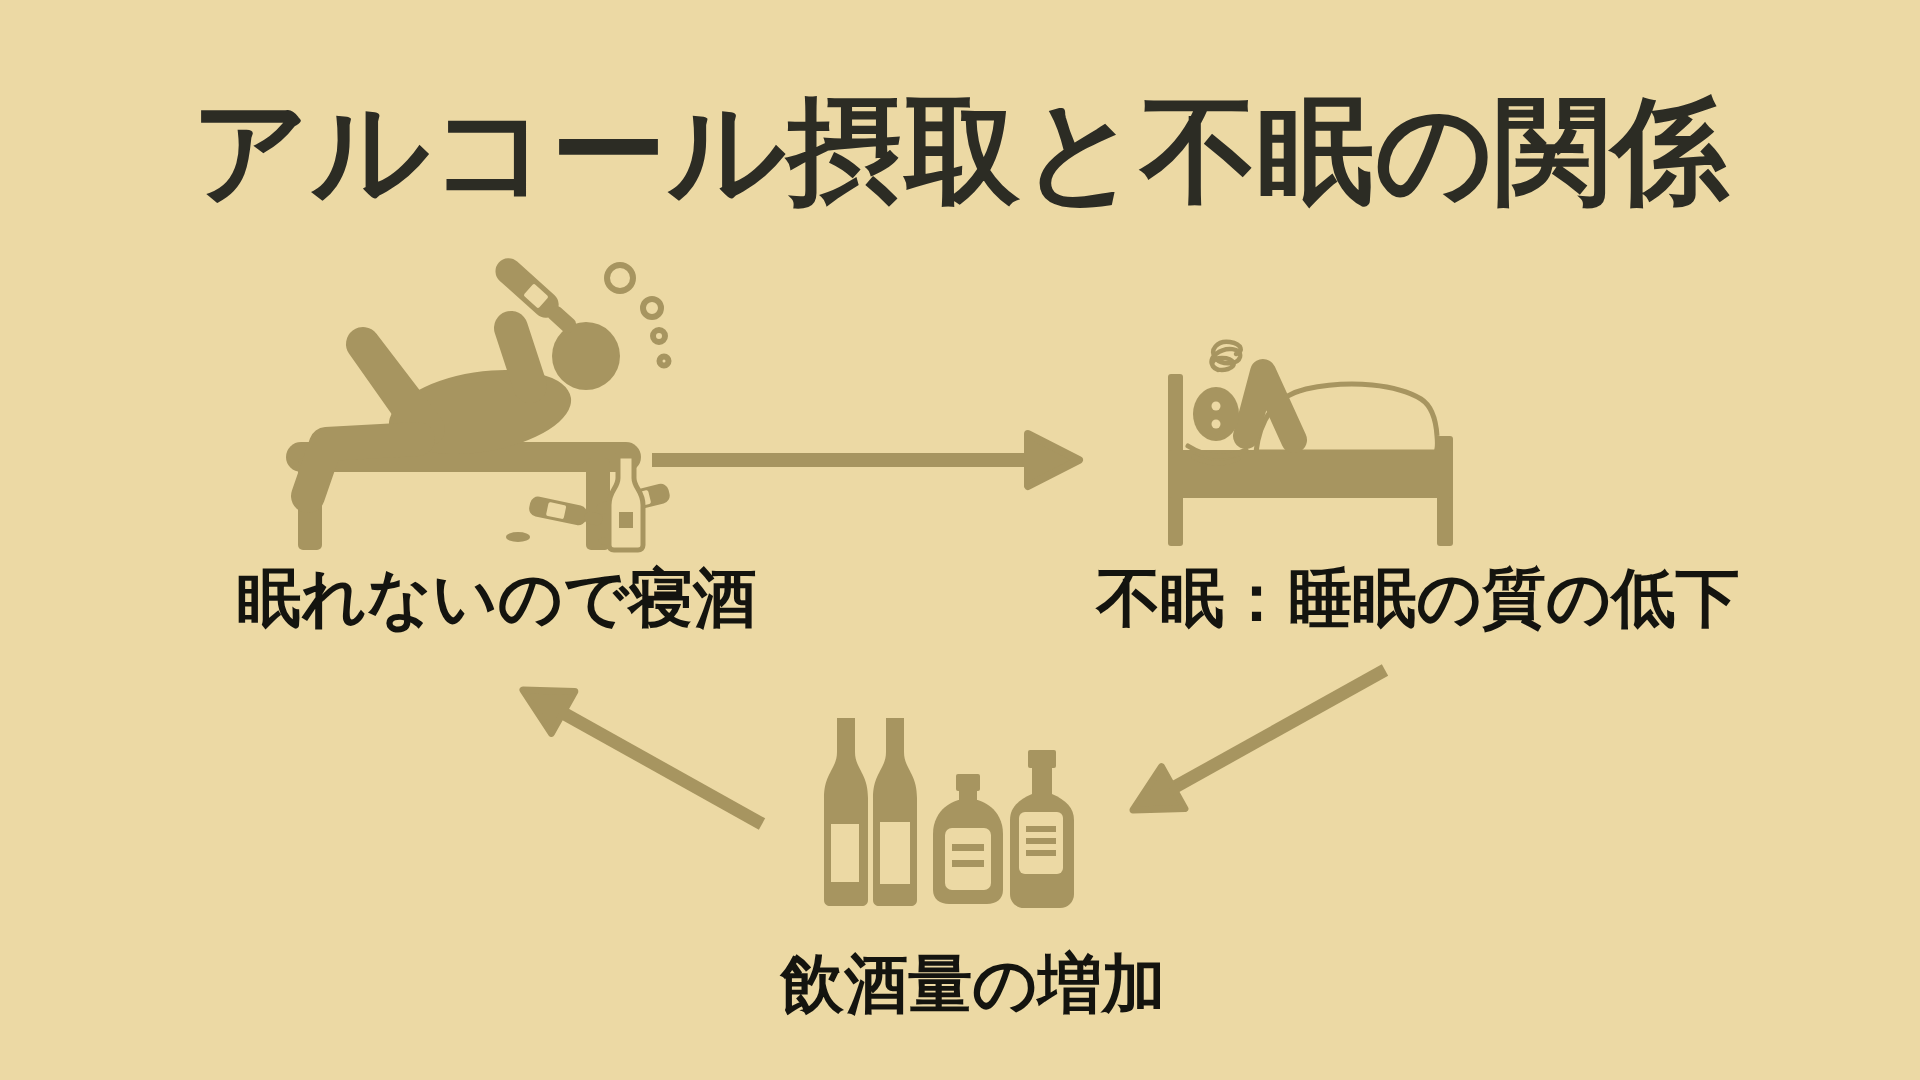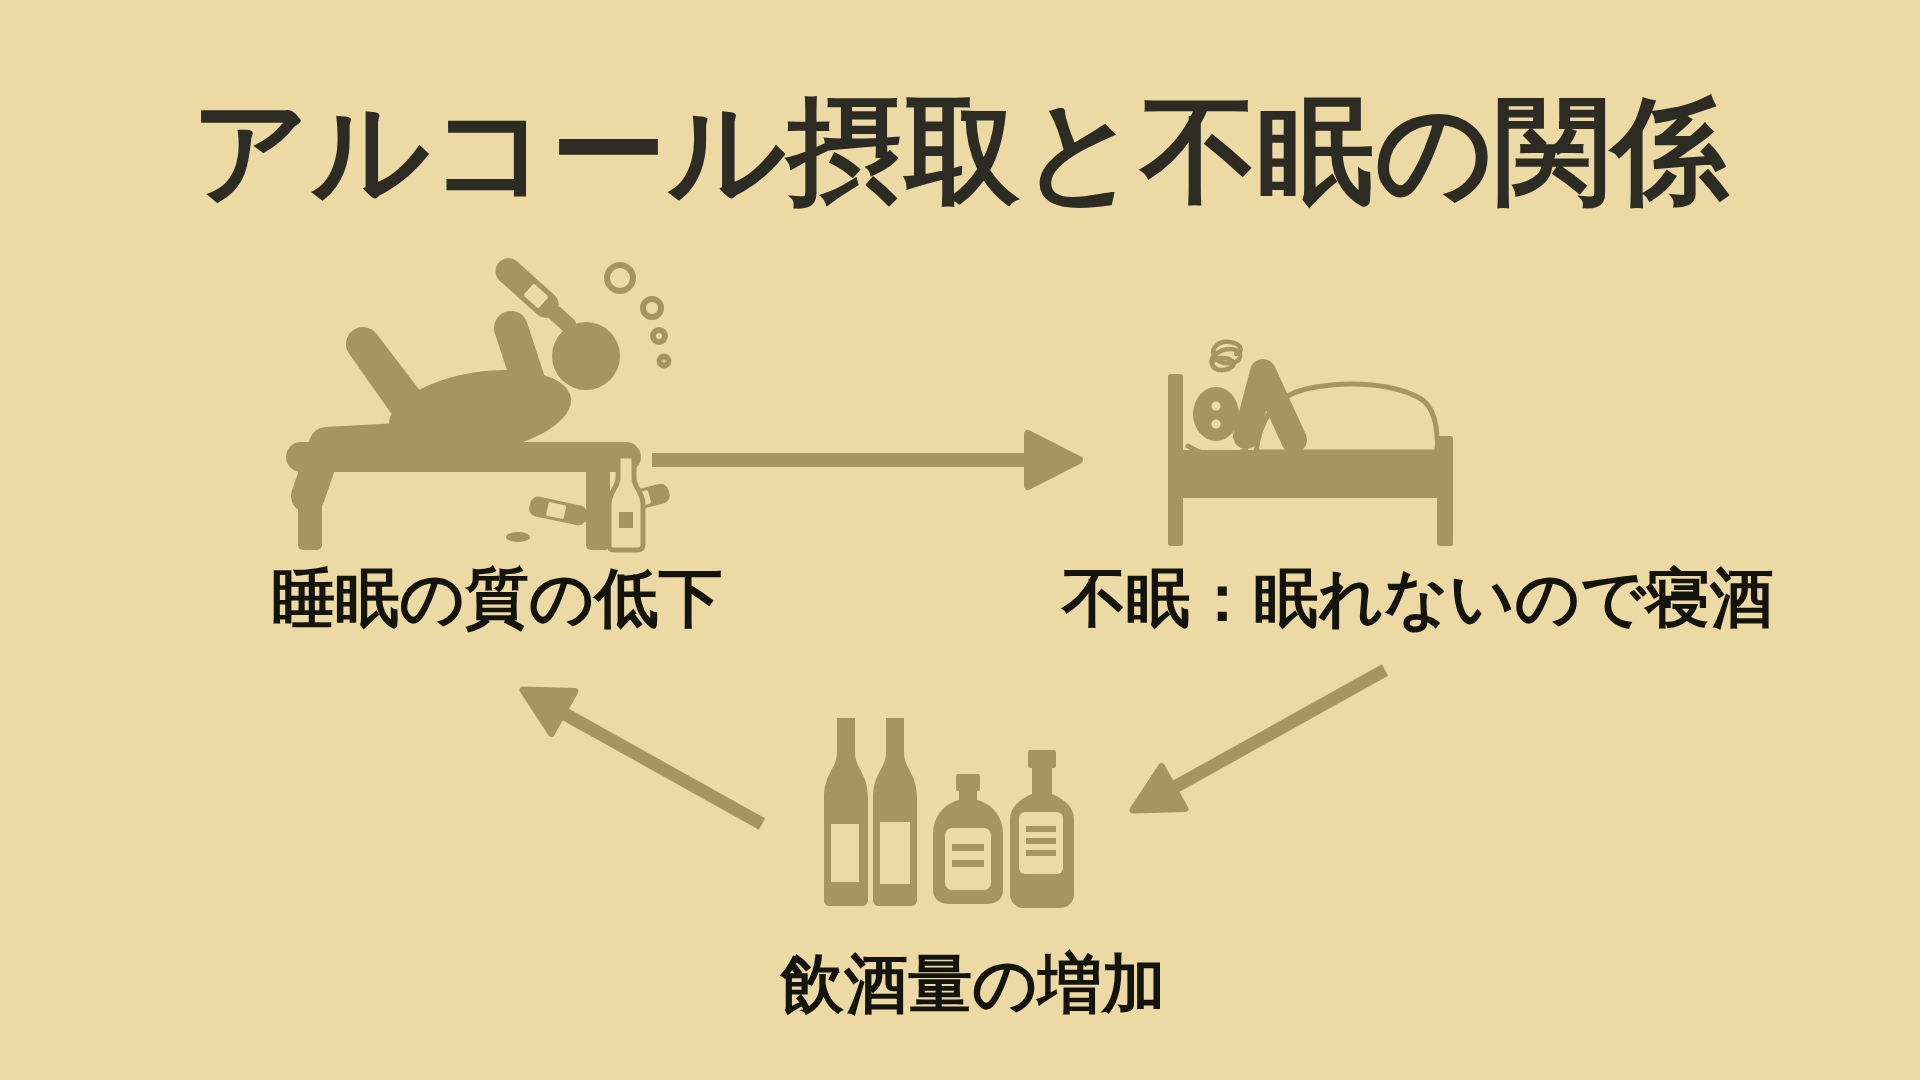--- a/index.html
+++ b/index.html
@@ -162,17 +162,17 @@
       <path class="ic" stroke="var(--icon)" stroke-width="7" stroke-linejoin="round" d="M23,165 L51.5,121.6 L74.9,163.6 Z"></path>
     </svg>
   </div>
   <div class="arrow arrow-3">
     <svg viewBox="0 0 300 190" aria-hidden="true">
       <line class="ics" x1="272" y1="169" x2="73" y2="58" stroke-width="13"></line>
       <path class="ic" stroke="var(--icon)" stroke-width="7" stroke-linejoin="round" d="M33,35 L84.8,36.6 L61.4,78.4 Z"></path>
     </svg>
   </div>
 
-  <div class="node-label label-nightcap">睡眠の質の低下</div>
-  <div class="node-label label-insomnia">不眠：眠れないので寝酒</div>
+  <div class="node-label label-nightcap">眠れないので寝酒</div>
+  <div class="node-label label-insomnia">不眠：睡眠の質の低下</div>
   <div class="node-label label-increase">飲酒量の増加</div>
 
 </div>
 
 </body></html>

